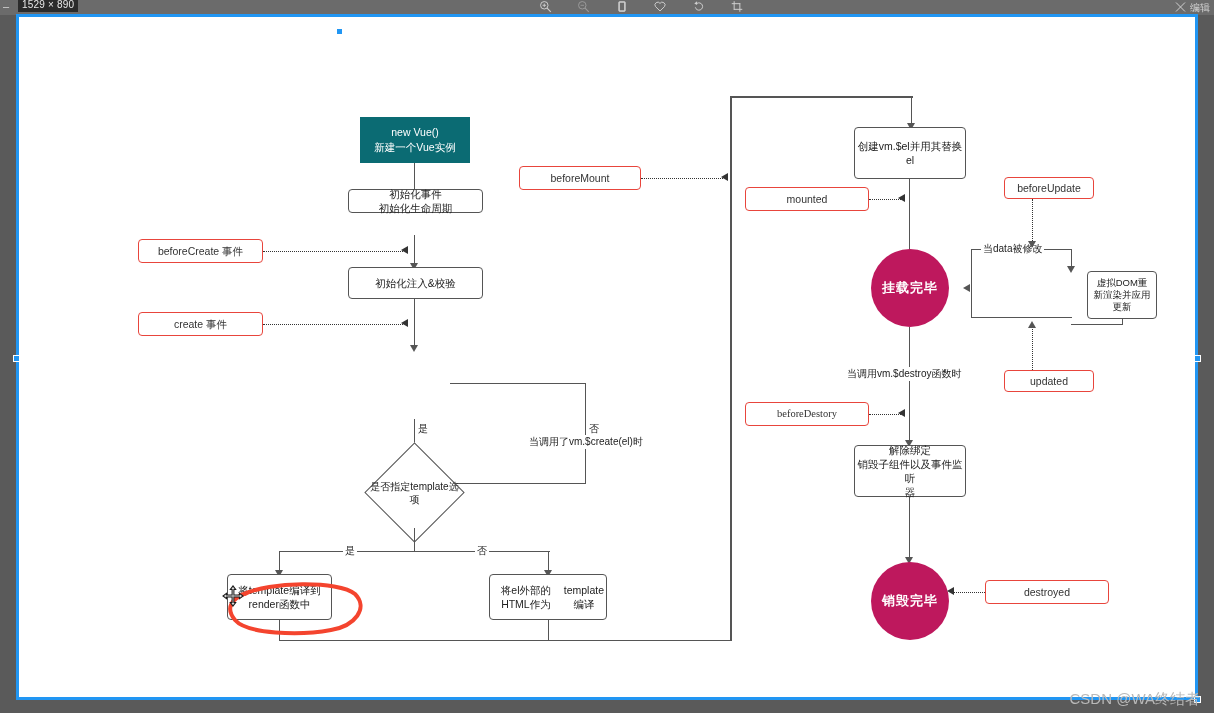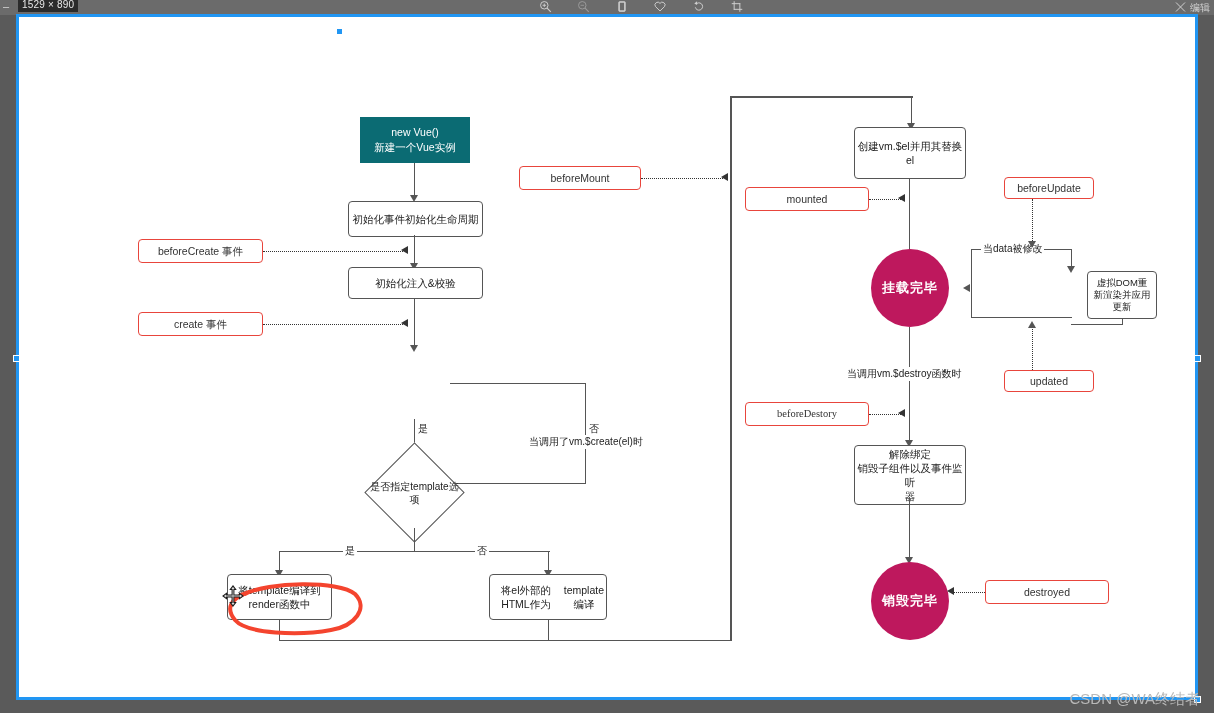--- a/index.html
+++ b/index.html
@@ -175,21 +175,21 @@
 <div id="canvas-wrap">
   <div id="diagram">
 
     <div class="node teal" style="left:341px;top:100px;width:110px;height:46px;flex-direction:column;">
       <span>new Vue()</span>
       <span>新建一个Vue实例</span>
     </div>
     <div class="ln lnv" style="left:395px;top:146px;height:36px;"></div>
     <div class="ar" style="left:391px;top:178px;"></div>
 
-    <div class="node proc" style="left:329px;top:184px;width:135px;height:36px;flex-direction:row;">
+    <div class="node proc" style="left:329px;top:172px;width:135px;height:24px;flex-direction:column;">
       <span>初始化事件</span>
       <span>初始化生命周期</span>
     </div>
     <div class="ln lnv" style="left:395px;top:218px;height:32px;"></div>
     <div class="ar" style="left:391px;top:246px;"></div>
 
     <div class="node proc" style="left:329px;top:250px;width:135px;height:32px;">
       <span>初始化注入&amp;校验</span>
     </div>
     <div class="ln lnv" style="left:395px;top:282px;height:50px;"></div>
@@ -308,21 +308,21 @@
     <div class="ln lnv" style="left:890px;top:310px;height:118px;"></div>
     <div class="ar" style="left:886px;top:423px;"></div>
     <div class="lbl" style="left:826px;top:350px;">当调用vm.$destroy函数时</div>
 
     <div class="node hook" style="left:726px;top:385px;width:124px;height:24px;font-family:Liberation Serif, serif;">
       <span>beforeDestory</span>
     </div>
     <div class="dot" style="left:850px;top:397px;width:32px;"></div>
     <div class="ar-l" style="left:879px;top:392px;border-right-color:#333;"></div>
 
-    <div class="node proc" style="left:835px;top:428px;width:112px;height:60px;flex-direction:column;">
+    <div class="node proc" style="left:835px;top:428px;width:112px;height:52px;flex-direction:column;">
       <span>解除绑定</span>
       <span>销毁子组件以及事件监听</span>
       <span>器</span>
     </div>
     <div class="ln lnv" style="left:890px;top:480px;height:65px;"></div>
     <div class="ar" style="left:886px;top:540px;"></div>
 
     <div class="node circ" style="left:852px;top:545px;width:78px;height:78px;">
       <span>销毁完毕</span>
     </div>

